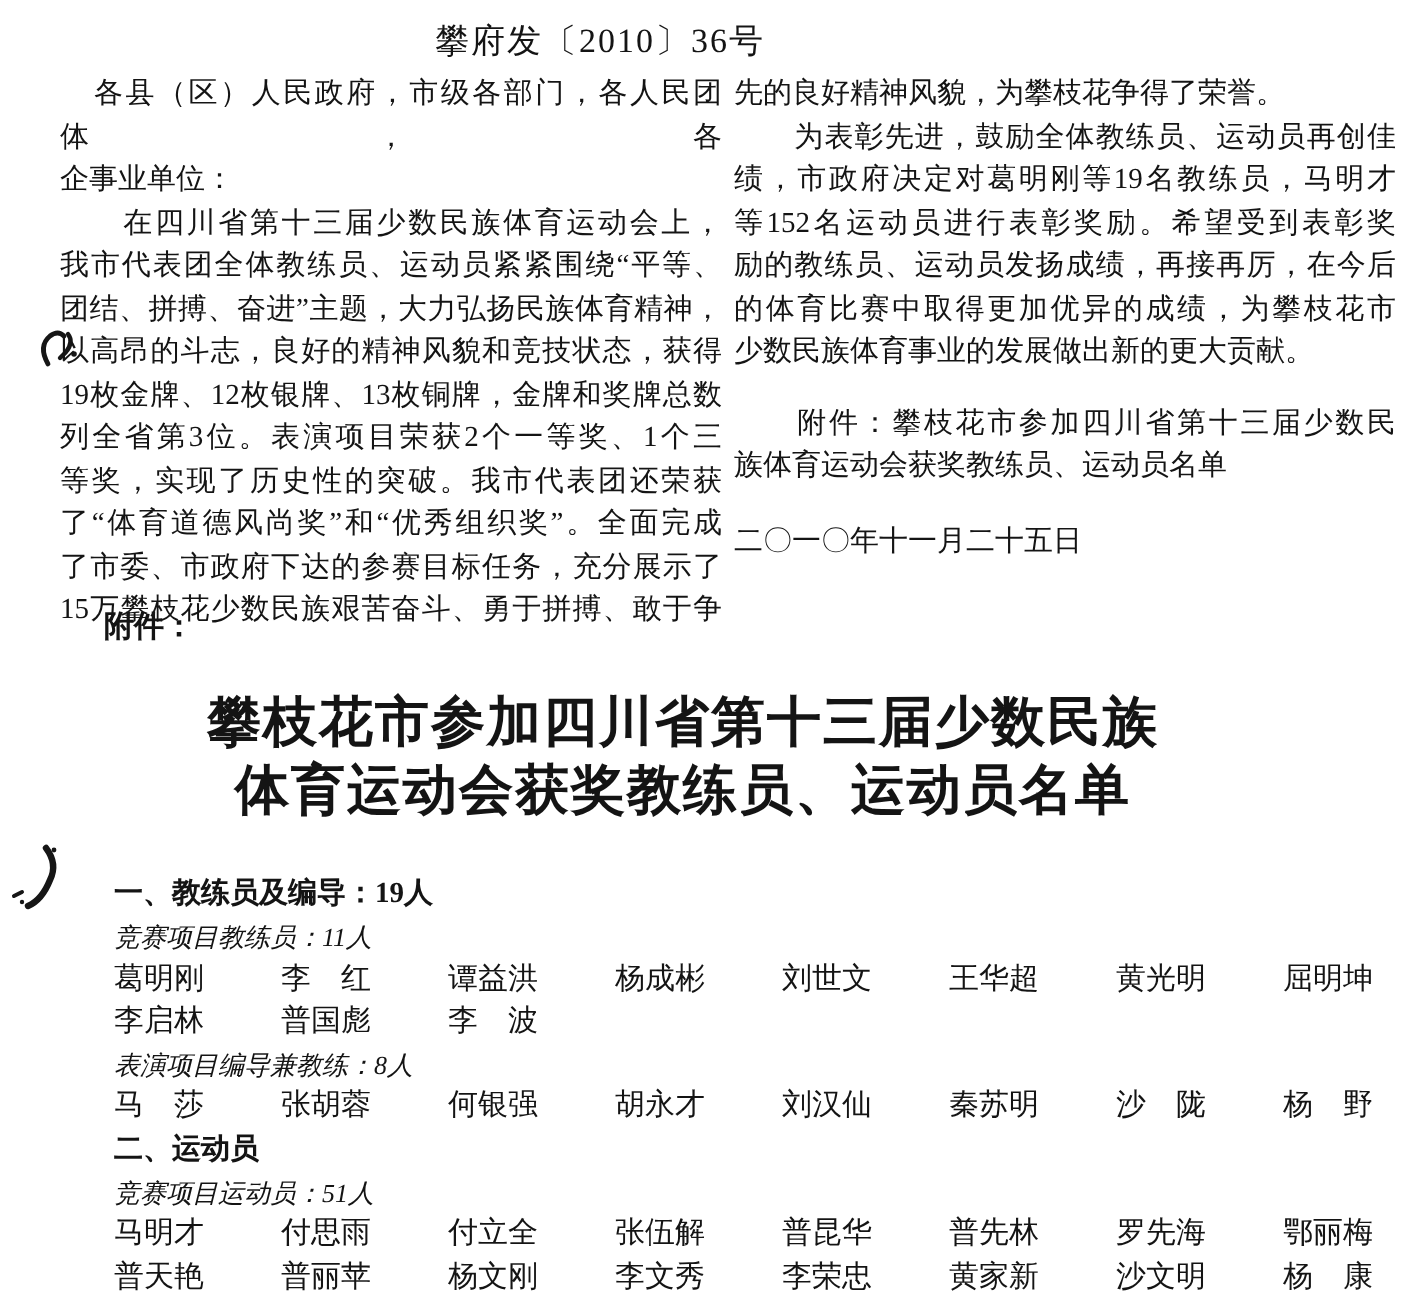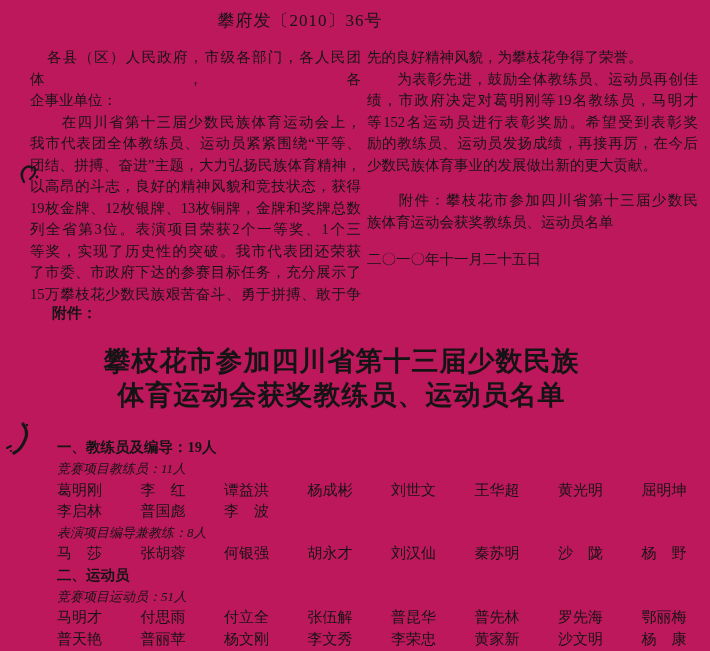--- a/index.html
+++ b/index.html
@@ -1,32 +1,32 @@
 <!DOCTYPE html>
 <html><head>
 <meta charset="utf-8">
 <style>
   * { margin:0; padding:0; box-sizing:border-box; }
   html,body { background:#e8e8e8; }
   .page {
     position:relative;
     width:710px; height:651px;
     margin:0 auto;
-    background:#be185d;
+    background:#ffffff;
     color:#141414;
     overflow:hidden;
     font-family:"Liberation Serif","DejaVu Serif",serif;
   }
   .doc-number{
     position:absolute; top:9px; left:0; width:600px;
     text-align:center; font-size:17px; letter-spacing:1px;
     font-family:"Liberation Serif","DejaVu Serif",serif;
   }
   .columns{
-    position:absolute; top:47px; left:30px; width:668px;
+    position:absolute; top:37px; left:30px; width:668px;
     display:flex; gap:6px;
   }
   .col{ width:332px; font-size:14.5px; line-height:21.5px; }
   .bline{ white-space:normal; }
   .jst{ text-align:justify; text-align-last:justify; }
   .ind16{ text-indent:17px; }
   .spacer-a{ height:14px; }
   .spacer-b{ height:16px; }
   .date-line{ text-align:left; padding-right:26px; }
   .attach-label{
@@ -86,29 +86,31 @@
     <div class="col">
       <div class="bline jst ind16">各县（区）人民政府，市级各部门，各人民团体，各</div>
       <div class="bline">企事业单位：</div>
       <div class="bline jst">　　在四川省第十三届少数民族体育运动会上，</div>
       <div class="bline jst">我市代表团全体教练员、运动员紧紧围绕“平等、</div>
       <div class="bline jst">团结、拼搏、奋进”主题，大力弘扬民族体育精神，</div>
       <div class="bline jst">以高昂的斗志，良好的精神风貌和竞技状态，获得</div>
       <div class="bline jst">19枚金牌、12枚银牌、13枚铜牌，金牌和奖牌总数</div>
       <div class="bline jst">列全省第3位。表演项目荣获2个一等奖、1个三</div>
       <div class="bline jst">等奖，实现了历史性的突破。我市代表团还荣获</div>
+      <div class="bline jst">了“体育道德风尚奖”和“优秀组织奖”。全面完成</div>
       <div class="bline jst">了市委、市政府下达的参赛目标任务，充分展示了</div>
       <div class="bline jst">15万攀枝花少数民族艰苦奋斗、勇于拼搏、敢于争</div>
     </div>
     <div class="col">
       <div class="bline">先的良好精神风貌，为攀枝花争得了荣誉。</div>
       <div class="bline jst">　　为表彰先进，鼓励全体教练员、运动员再创佳</div>
       <div class="bline jst">绩，市政府决定对葛明刚等19名教练员，马明才</div>
       <div class="bline jst">等152名运动员进行表彰奖励。希望受到表彰奖</div>
       <div class="bline jst">励的教练员、运动员发扬成绩，再接再厉，在今后</div>
+      <div class="bline jst">的体育比赛中取得更加优异的成绩，为攀枝花市</div>
       <div class="bline">少数民族体育事业的发展做出新的更大贡献。</div>
       <div class="spacer-a"></div>
       <div class="bline jst">　　附件：攀枝花市参加四川省第十三届少数民</div>
       <div class="bline">族体育运动会获奖教练员、运动员名单</div>
       <div class="spacer-b"></div>
       <div class="bline date-line">二〇一〇年十一月二十五日</div>
     </div>
   </div>
 
   <div class="attach-label">附件：</div>

